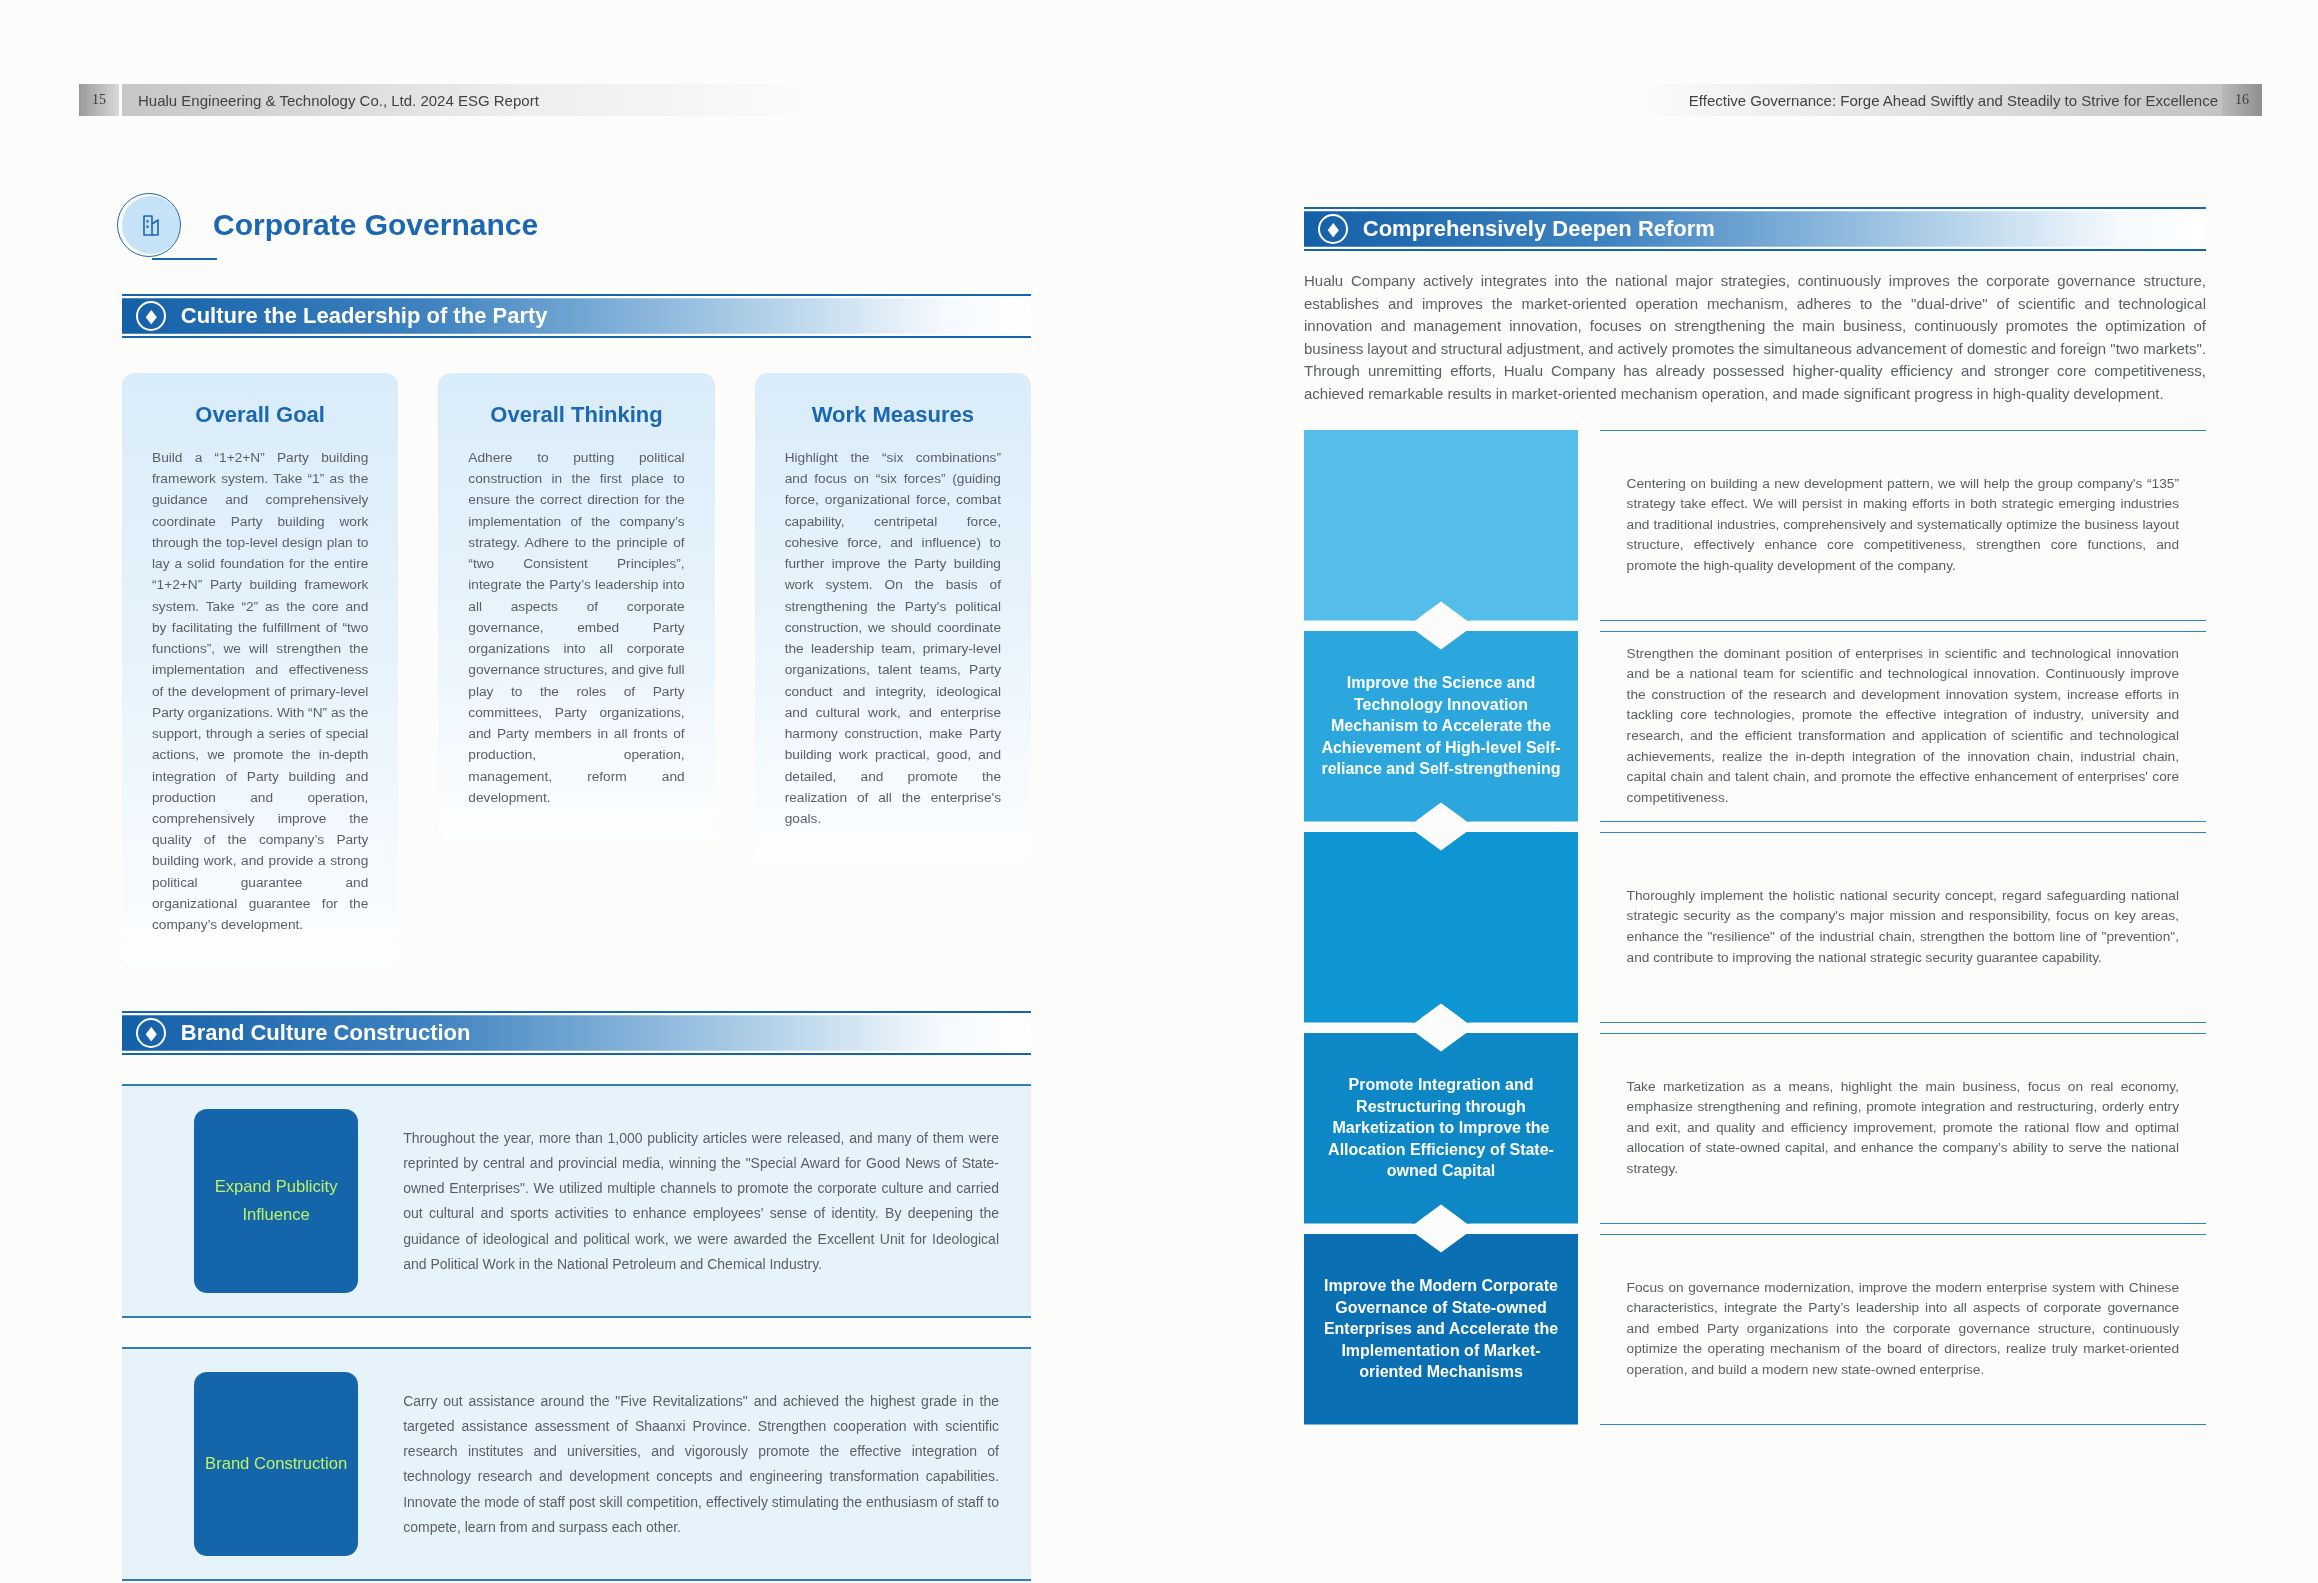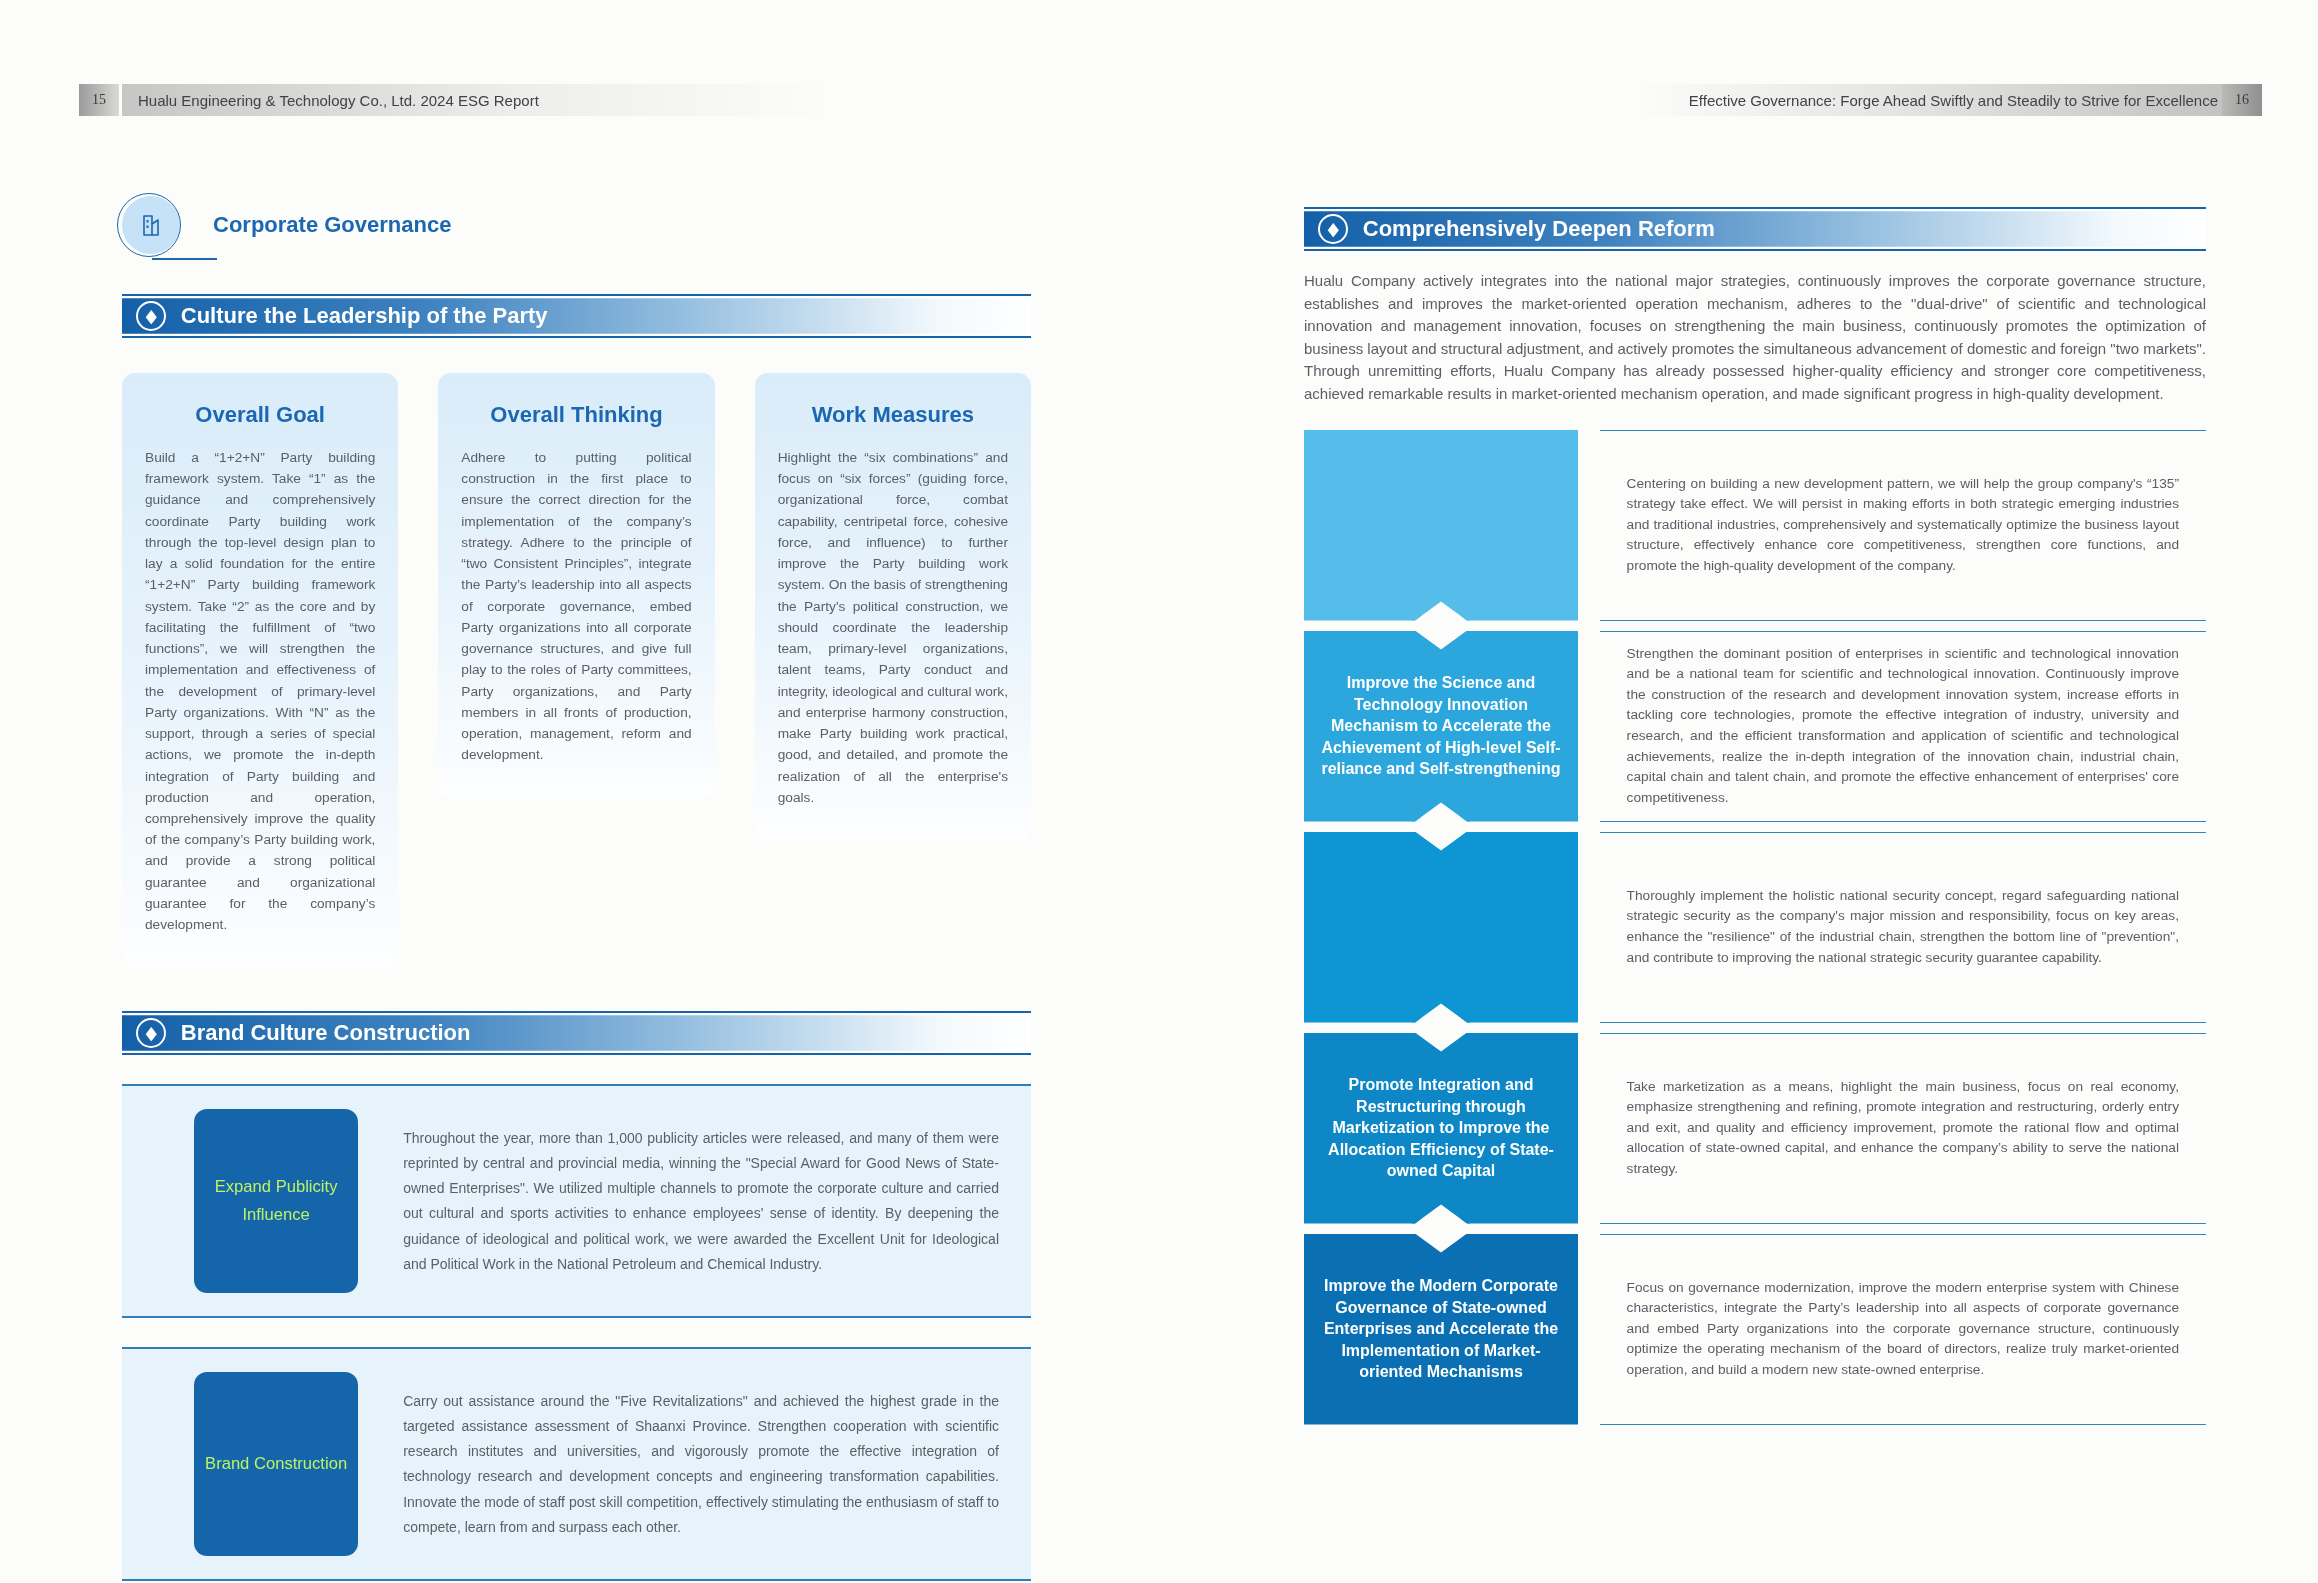--- a/index.html
+++ b/index.html
@@ -46,21 +46,21 @@
     display:flex; align-items:center; justify-content:center;
   }
   .title-icon::before {
     content:""; position:absolute; left:-5px; top:-2.9px; width:62px; height:62px;
     border:1.4px solid #1b67b2; border-radius:50%;
   }
   .title-icon::after {
     content:""; position:absolute; left:30px; bottom:-5.8px; width:65px; height:1.4px;
     background:#1b67b2;
   }
-  .page-title { color:#1b67b2; font-size:22px; font-weight:bold; margin:0 0 0 33px; }
+  .page-title { color:#1b67b2; font-size:30px; font-weight:bold; margin:0 0 0 33px; }
 
   
   .banner {
     height:40px;
     background:linear-gradient(90deg,#1460a8 0%, #3f83c0 34%, #9cc3e2 64%, #f3f9fd 90%, #ffffff 100%);
     border-top:2.2px solid #1565ab; border-bottom:2.2px solid #1565ab;
     box-shadow:inset 0 2.2px 0 #ffffff, inset 0 -2.2px 0 #ffffff;
     display:flex; align-items:center; padding-left:14.4px;
   }
   .banner-badge {
@@ -68,21 +68,21 @@
     display:flex; align-items:center; justify-content:center;
     margin-right:14.4px; flex:none;
   }
   .banner-badge .diamond { color:#fff; font-size:14.4px; transform:scaleY(1.3); line-height:1; }
   .banner-title { color:#fff; font-size:22px; font-weight:bold; }
 
   
   .cards { display:grid; grid-template-columns:repeat(3,1fr); gap:40px; margin-top:35px; align-items:start; }
   .card {
     background:linear-gradient(180deg,#d9ecf9 0%, #e9f4fc 55%, #fdfeff 100%);
-    border-radius:13px; padding:29px 23px 33px;
+    border-radius:13px; padding:29px 30px 33px;
   }
   .card-title { text-align:center; color:#1b67b2; font-size:22px; font-weight:bold; margin:0 0 19px; }
   .card-body  { font-size:13.7px; line-height:1.55; text-align:justify; margin:0; }
 
   
   .panel {
     background:#e7f3fb;
     border-top:2.2px solid #2f7fb6; border-bottom:2.2px solid #2f7fb6;
     display:flex; align-items:center;
     padding:23px 32px 23px 72px; margin-top:29px;

